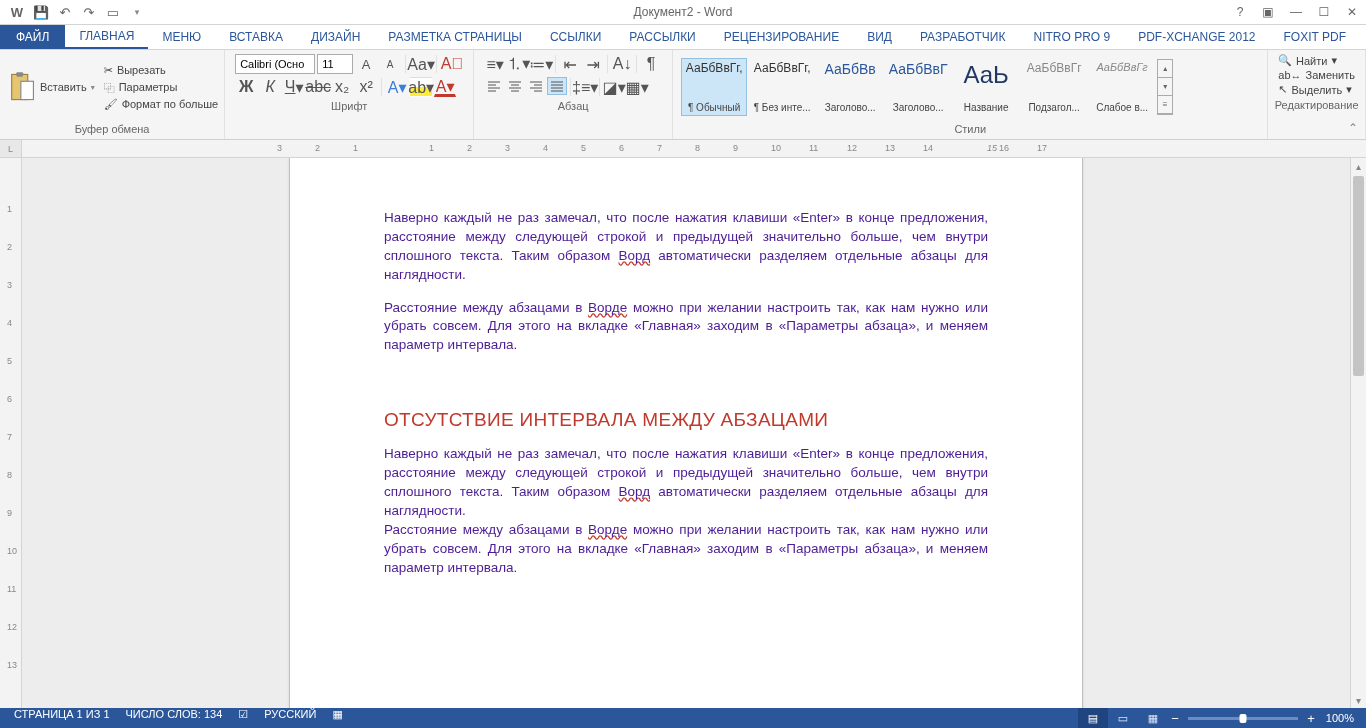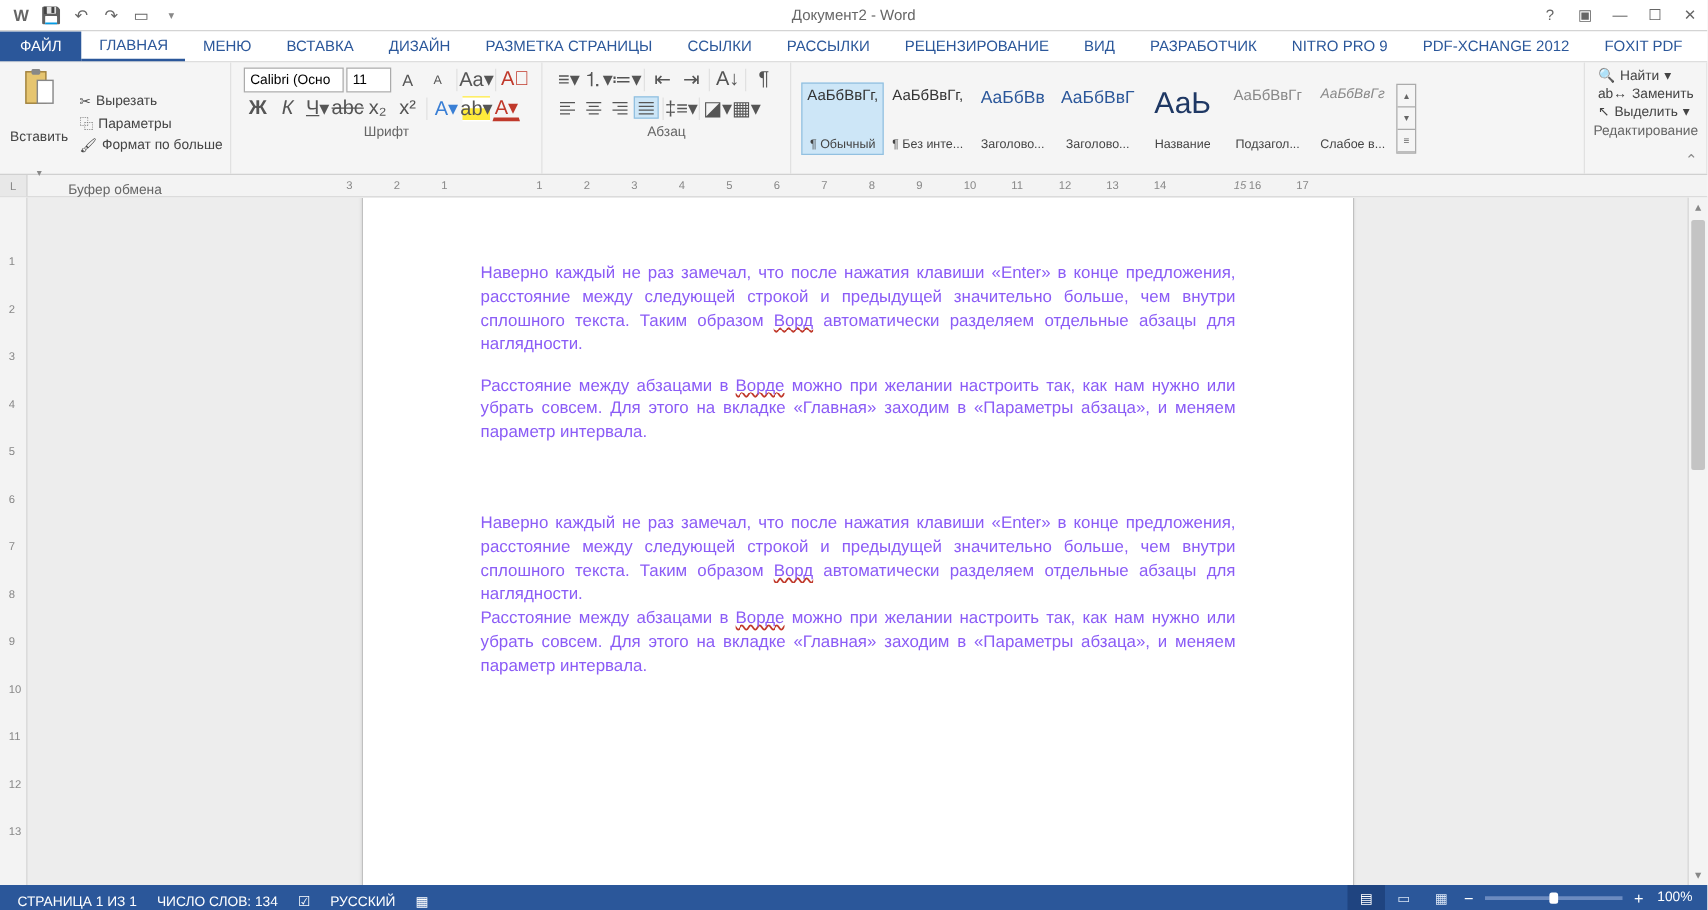--- a/index.html
+++ b/index.html
@@ -20,21 +20,21 @@
 .tab.file { background: #2b579a; color: #fff; padding: 0 16px; }
 .tab.active { color: #2b579a; border-bottom: 2px solid #2b579a; }
 .tabs-right { margin-left: auto; display: flex; align-items: center; padding-right: 40px; font-size: 12px; color: #2b579a; }
 
 
 .ribbon { height: 90px; background: #f5f5f5; border-bottom: 1px solid #d0d0d0; display: flex; position: relative; }
 .group { display: flex; flex-direction: column; padding: 2px 4px; border-right: 1px solid #e1e1e1; min-width: 60px; }
 .group-body { flex: 1; display: flex; align-items: center; gap: 3px; }
 .group-label { text-align: center; font-size: 11px; color: #666; padding: 1px 0 2px; position: relative; }
 
-.paste-btn { display: flex; flex-direction: column; align-items: center; gap: 18px; padding: 2px 4px; cursor: pointer; }
+.paste-btn { display: flex; flex-direction: row; align-items: center; gap: 4px; padding: 2px 4px; cursor: pointer; }
 .paste-btn svg { width: 28px; height: 32px; }
 .paste-txt { font-size: 11px; color: #444; }
 .clip-items { display: flex; flex-direction: column; gap: 2px; font-size: 11px; color: #444; }
 .clip-items div { display: flex; align-items: center; gap: 4px; cursor: pointer; padding: 1px 2px; }
 
 .font-row { display: flex; align-items: center; gap: 2px; }
 .font-name { width: 80px; height: 20px; border: 1px solid #ababab; font-size: 11px; padding: 0 4px; background: #fff; }
 .font-size { width: 36px; height: 20px; border: 1px solid #ababab; font-size: 11px; padding: 0 4px; background: #fff; }
 .rbtn { width: 22px; height: 20px; display: inline-flex; align-items: center; justify-content: center; cursor: pointer; font-size: 16px; color: #555; border: 1px solid transparent; }
 .font-body { display: flex; flex-direction: column; gap: 3px; padding: 2px 6px; }
@@ -65,30 +65,30 @@
 .ruler-h { flex: 1; position: relative; overflow: hidden; font-size: 9px; color: #888; }
 .ruler-h .mark { position: absolute; top: 3px; }
 
 
 .doc-area { position: absolute; top: 158px; left: 0; right: 0; bottom: 20px; display: flex; background: #ededed; }
 .ruler-v { width: 22px; background: #f3f3f3; border-right: 1px solid #d4d4d4; position: relative; font-size: 9px; color: #888; }
 .ruler-v .mark { position: absolute; left: 7px; }
 .canvas { flex: 1; overflow: auto; position: relative; }
 .page { width: 794px; min-height: 1050px; background: #fff; border: 1px solid #c0c0c0; box-shadow: 0 1px 3px rgba(0,0,0,0.1); margin: -30px auto 40px; padding: 80px 94px 60px; }
 .heading { color: #c0392b; font-size: 19px; font-weight: normal; margin-bottom: 14px; letter-spacing: 0.3px; }
-.para { font-size: 13.5px; color: #8b5cf6; text-align: justify; line-height: 1.4; margin-bottom: 14px; }
+.para { font-size: 13.5px; color: #4c1d95; text-align: justify; line-height: 1.4; margin-bottom: 14px; }
 .para.nospace { margin-bottom: 0; }
 .sec-gap { height: 40px; }
 .err { text-decoration: underline wavy #c0392b; text-decoration-skip-ink: none; }
 .scroll-v { width: 16px; background: #f3f3f3; border-left: 1px solid #d4d4d4; position: relative; }
 .scroll-v .arrow { width: 100%; height: 16px; display: flex; align-items: center; justify-content: center; color: #888; font-size: 10px; cursor: pointer; }
 .scroll-v .thumb { position: absolute; left: 2px; right: 2px; top: 18px; height: 200px; background: #c4c4c4; border-radius: 2px; cursor: pointer; }
 
 
-.statusbar { position: absolute; bottom: 0; left: 0; right: 0; height: 20px; background: #2b579a; color: #fff; display: flex; align-items: flex-end; font-size: 11px; padding: 0 6px; }
+.statusbar { position: absolute; bottom: 0; left: 0; right: 0; height: 20px; background: #2b579a; color: #fff; display: flex; align-items: flex-start; font-size: 11px; padding: 0 6px; }
 .st-item { padding: 0 8px; cursor: pointer; text-transform: uppercase; }
 .st-right { margin-left: auto; display: flex; align-items: center; gap: 0; }
 .view-btn { width: 30px; height: 20px; display: inline-flex; align-items: center; justify-content: center; cursor: pointer; color: #d7e3f4; }
 .view-btn.sel { background: #1f4480; color: #fff; }
 .zoom-slider { width: 110px; height: 3px; background: #6c8bc0; margin: 0 6px; position: relative; display: inline-block; }
 .zoom-thumb { position: absolute; top: -3px; left: 50%; width: 7px; height: 9px; background: #fff; border-radius: 2px; transform: translateX(-50%); }
 .zoom-btn { width: 14px; color: #fff; text-align: center; cursor: pointer; font-size: 13px; }
 .zoom-val { width: 42px; text-align: right; padding-right: 6px; }
 
 .sep { width: 1px; height: 18px; background: #e1e1e1; margin: 0 2px; align-self: center; }
@@ -286,20 +286,21 @@
       <div class="style-item">
           <span class="style-prev gray">АаБбВвГг</span>
           <span class="style-nm">Слабое в...</span>
         </div>
       <div class="styles-scroll">
         <div>▴</div>
         <div>▾</div>
         <div>≡</div>
       </div>
     </div>
+    <div class="group-label">Стили</div>
   </div>
 
   <div class="group">
     <div class="edit-body">
       <div><span>🔍</span><span>Найти</span> ▾</div>
       <div>
           <span>ab↔</span>
           <span>Заменить</span>
         </div>
       <div><span>↖</span><span>Выделить</span> ▾</div>
@@ -352,20 +353,21 @@
       <span class="mark" style="top: 388px;">10</span>
       <span class="mark" style="top: 426px;">11</span>
       <span class="mark" style="top: 464px;">12</span>
       <span class="mark" style="top: 502px;">13</span>
     </div>
   <div class="canvas">
     <div class="page">
       <p class="para"><span>Наверно каждый не раз замечал, что после нажатия клавиши «Enter» в конце предложения, расстояние между следующей строкой и предыдущей значительно больше, чем внутри сплошного текста. Таким образом </span><span class="err">Ворд</span><span> автоматически разделяем отдельные абзацы для наглядности.</span></p>
       <p class="para"><span>Расстояние между абзацами в </span><span class="err">Ворде</span><span> можно при желании настроить так, как нам нужно или убрать совсем. Для этого на вкладке «Главная» заходим в «Параметры абзаца», и меняем параметр интервала.</span></p>
       <div class="sec-gap"></div>
+      <div class="heading">ОТСУТСТВИЕ ИНТЕРВАЛА МЕЖДУ АБЗАЦАМИ</div>
       <p class="para nospace"><span>Наверно каждый не раз замечал, что после нажатия клавиши «Enter» в конце предложения, расстояние между следующей строкой и предыдущей значительно больше, чем внутри сплошного текста. Таким образом </span><span class="err">Ворд</span><span> автоматически разделяем отдельные абзацы для наглядности.</span></p>
       <p class="para nospace"><span>Расстояние между абзацами в </span><span class="err">Ворде</span><span> можно при желании настроить так, как нам нужно или убрать совсем. Для этого на вкладке «Главная» заходим в «Параметры абзаца», и меняем параметр интервала.</span></p>
     </div>
   </div>
   <div class="scroll-v">
     <div class="arrow">▴</div>
     <div class="thumb"></div>
     <div class="arrow" style="position:absolute;bottom:0;width:100%">▾</div>
   </div>
 </div>

